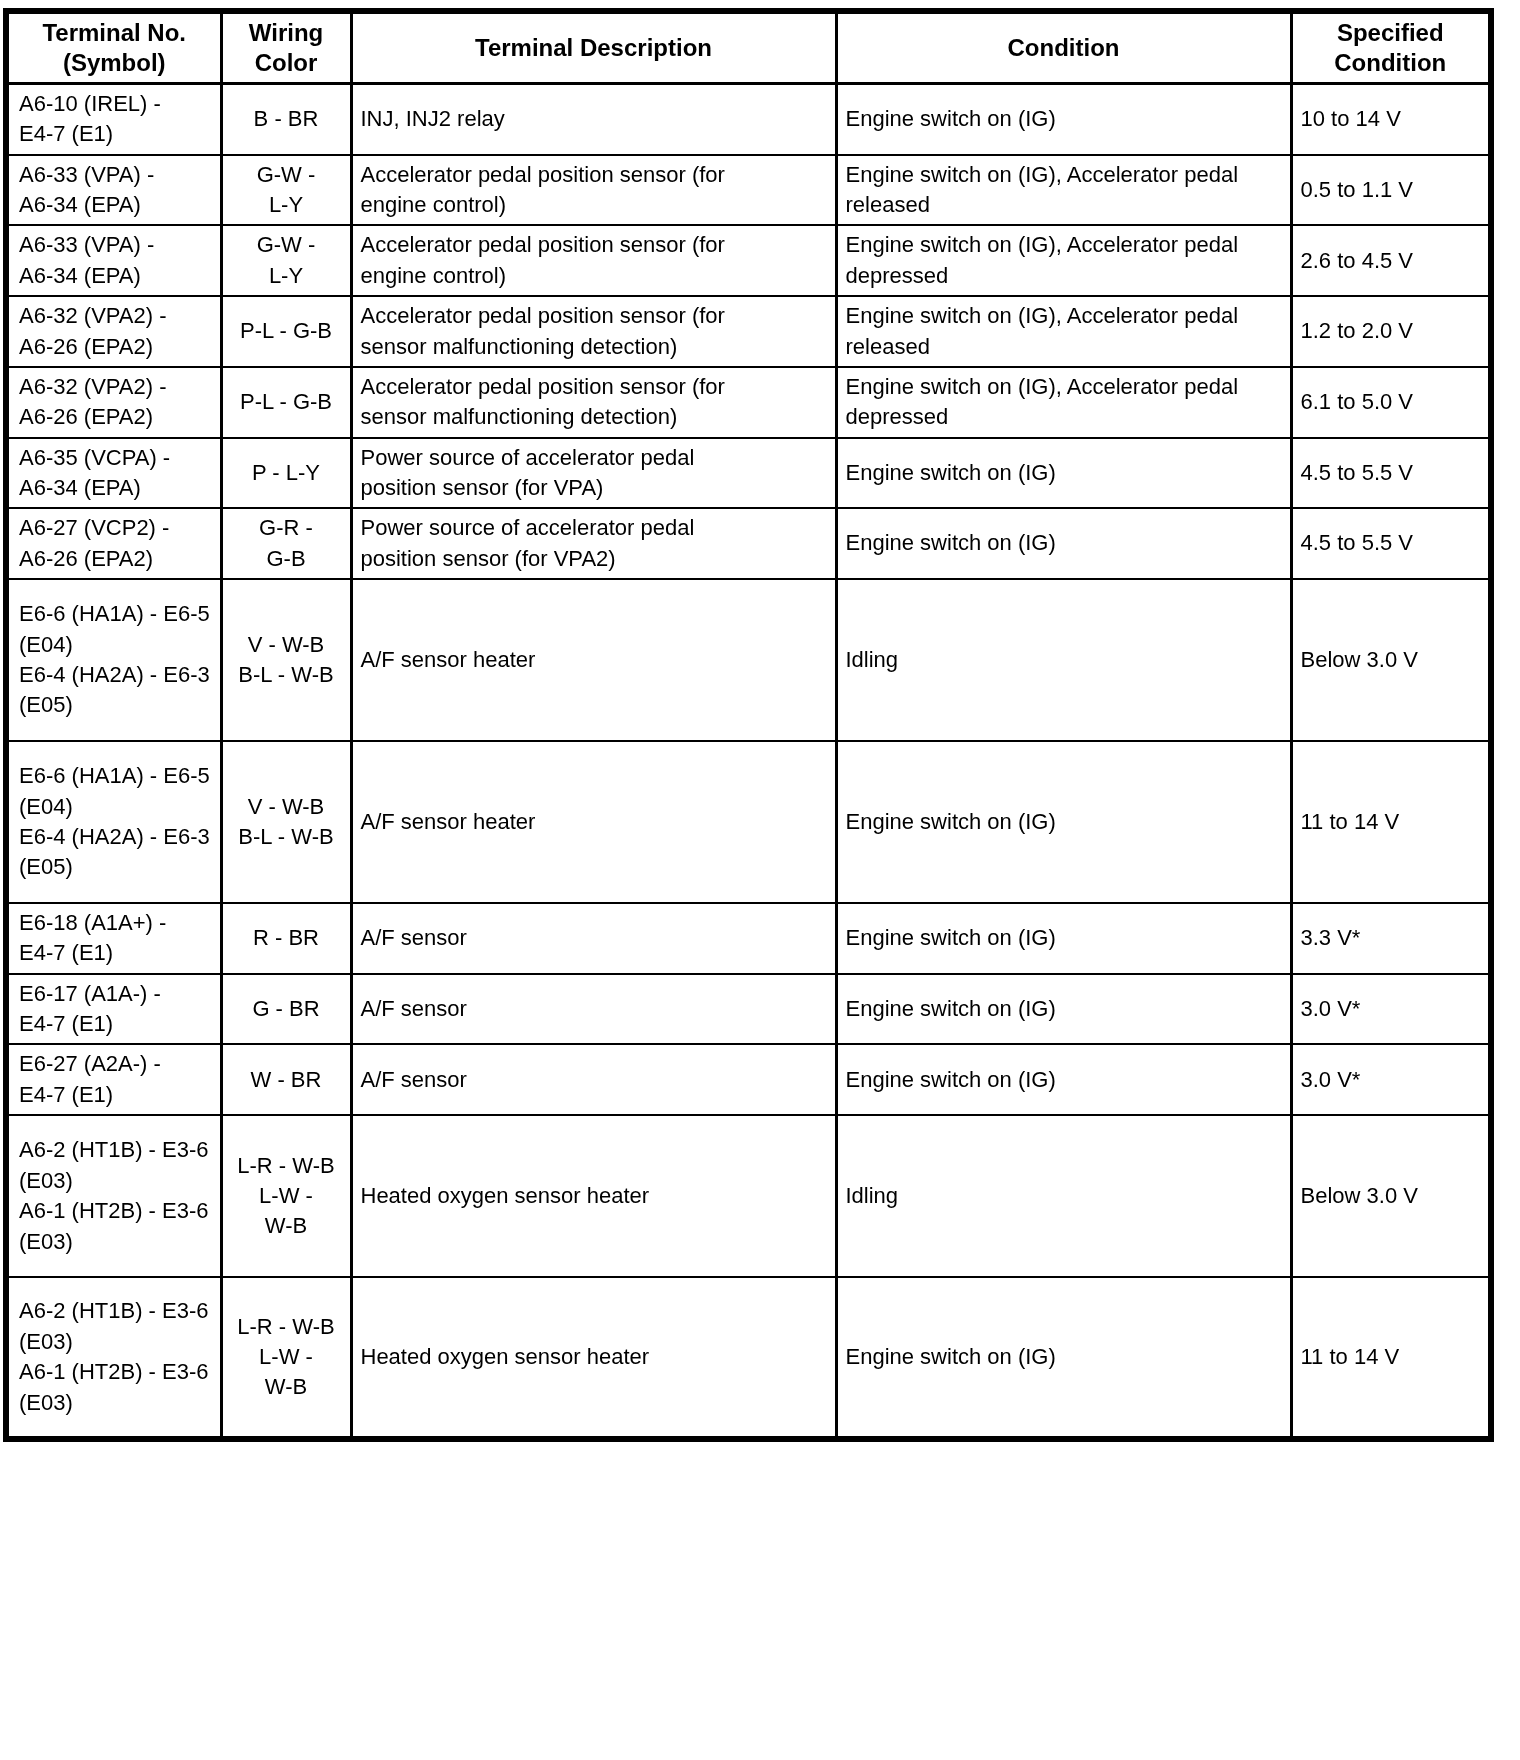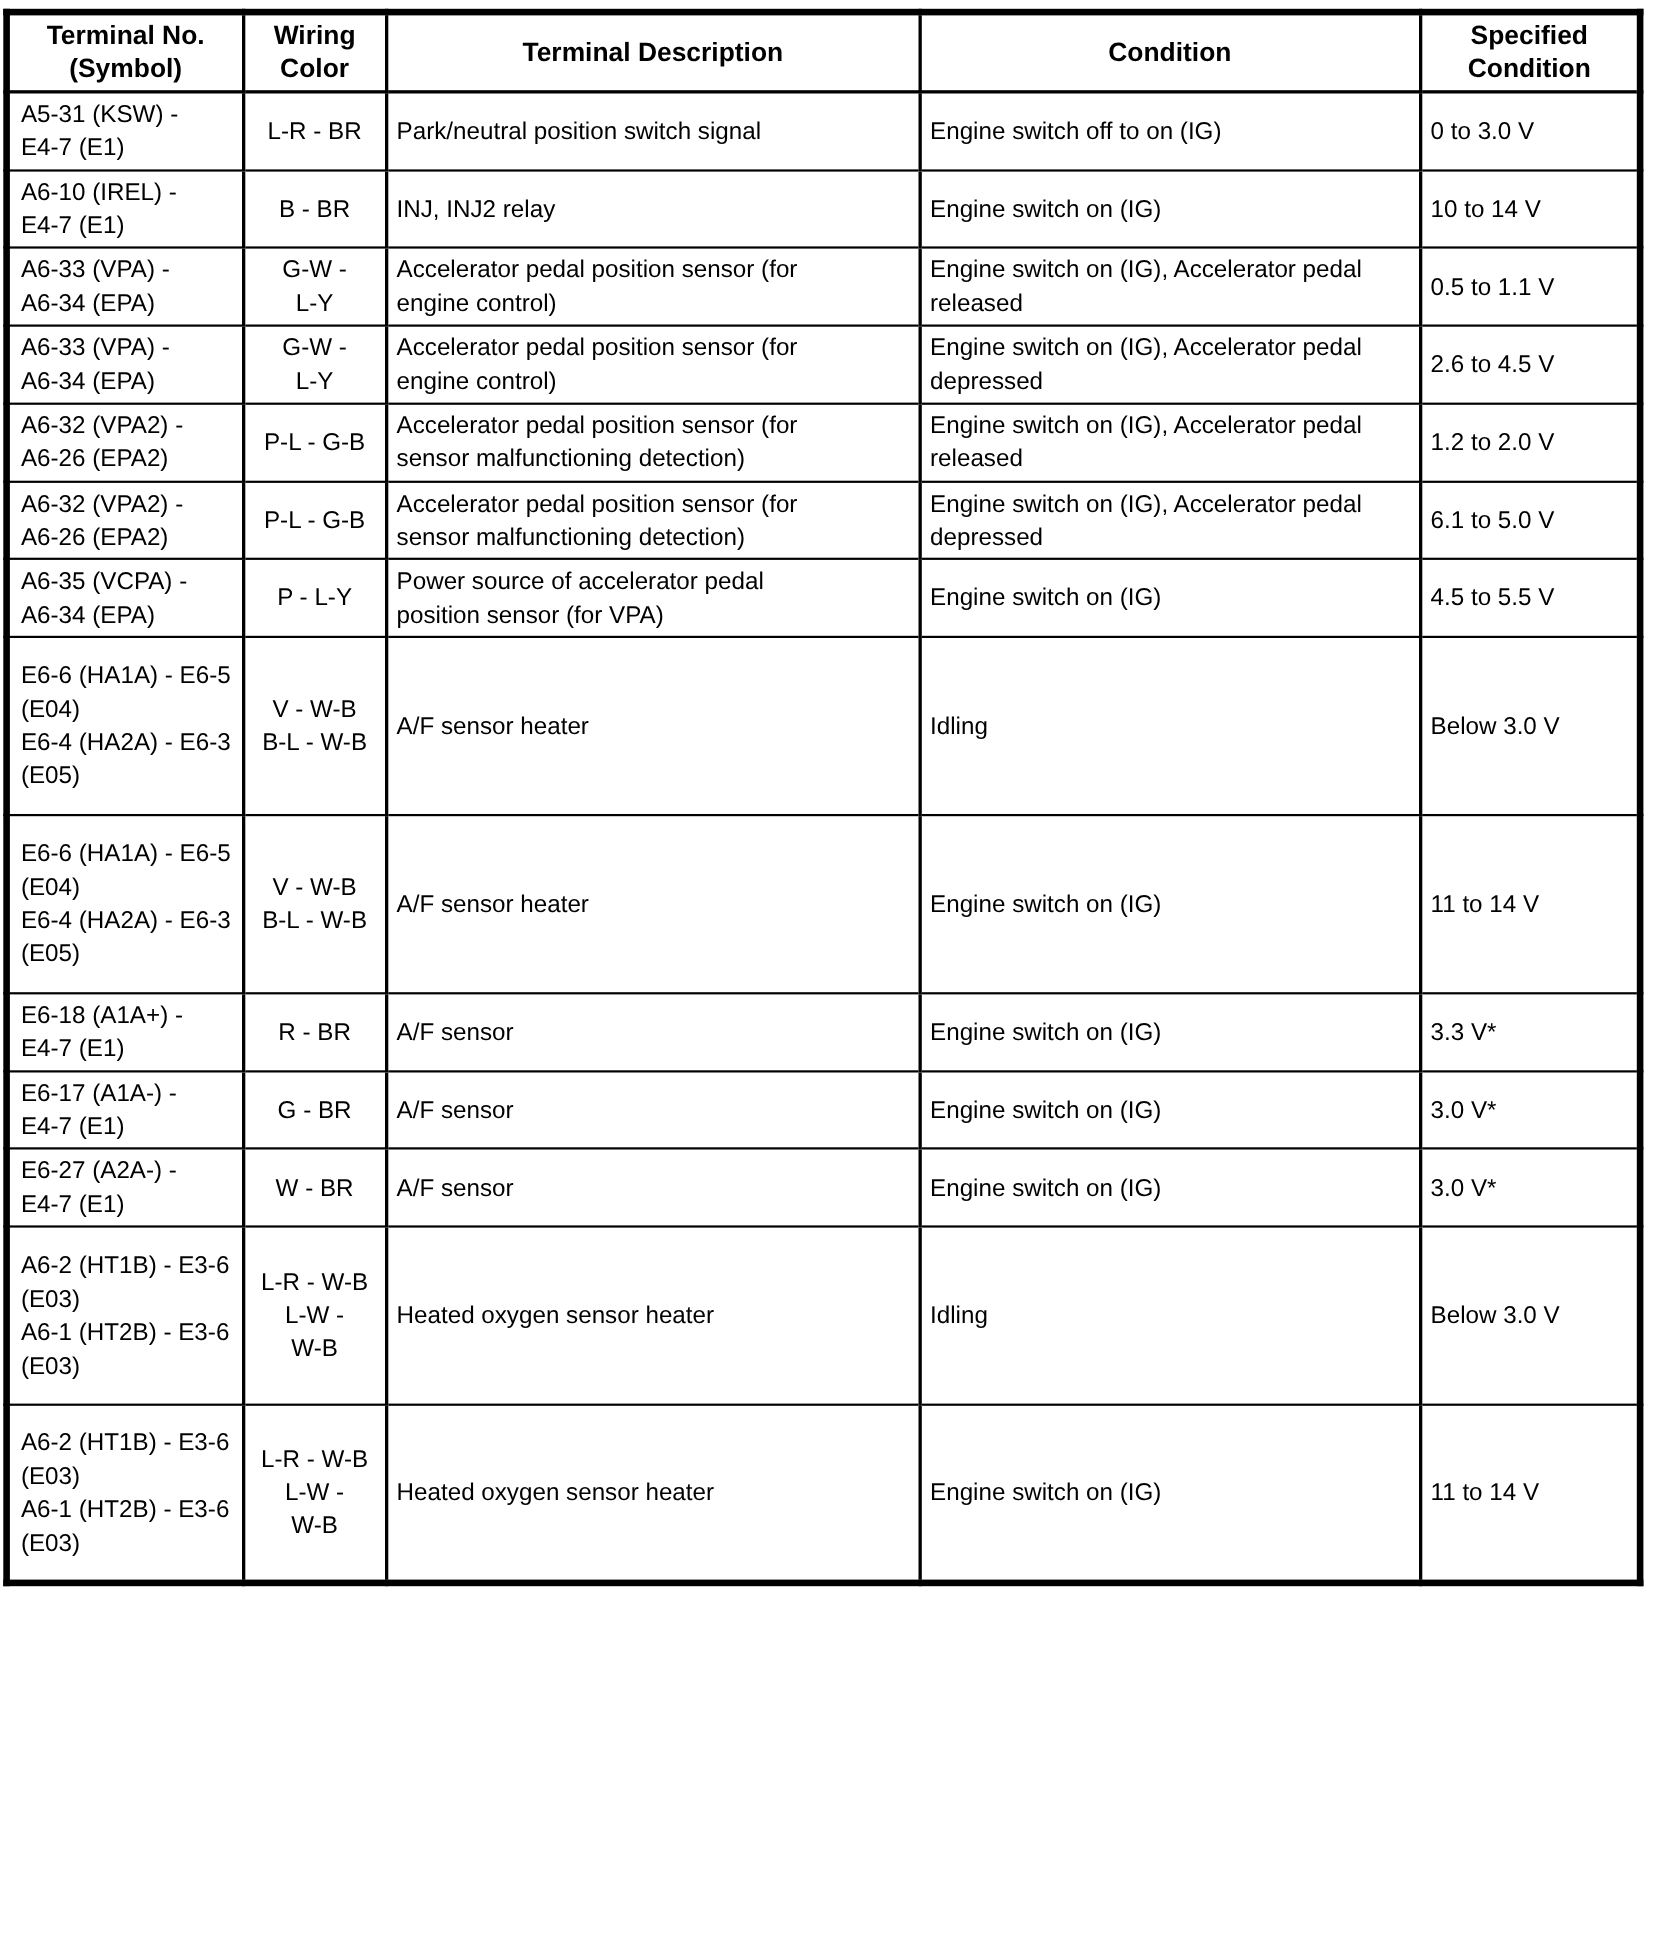--- a/index.html
+++ b/index.html
@@ -71,28 +71,20 @@
       <th>Wiring
 Color</th>
       <th>Terminal Description</th>
       <th>Condition</th>
       <th>Specified
 Condition</th>
     </tr>
   </thead>
   <tbody>
     <tr>
-      <td class="terminal">A5-31 (KSW) -
-E4-7 (E1)</td>
-      <td class="wiring">L-R - BR</td>
-      <td>Park/neutral position switch signal</td>
-      <td>Engine switch off to on (IG)</td>
-      <td>0 to 3.0 V</td>
-    </tr>
-    <tr>
       <td class="terminal">A6-10 (IREL) -
 E4-7 (E1)</td>
       <td class="wiring">B - BR</td>
       <td>INJ, INJ2 relay</td>
       <td>Engine switch on (IG)</td>
       <td>10 to 14 V</td>
     </tr>
     <tr>
       <td class="terminal">A6-33 (VPA) -
 A6-34 (EPA)</td>
@@ -134,20 +126,30 @@
       <td>Engine switch on (IG), Accelerator pedal
 depressed</td>
       <td>6.1 to 5.0 V</td>
     </tr>
     <tr>
       <td class="terminal">A6-35 (VCPA) -
 A6-34 (EPA)</td>
       <td class="wiring">P - L-Y</td>
       <td>Power source of accelerator pedal
 position sensor (for VPA)</td>
+      <td>Engine switch on (IG)</td>
+      <td>4.5 to 5.5 V</td>
+    </tr>
+    <tr>
+      <td class="terminal">A6-27 (VCP2) -
+A6-26 (EPA2)</td>
+      <td class="wiring">G-R -
+G-B</td>
+      <td>Power source of accelerator pedal
+position sensor (for VPA2)</td>
       <td>Engine switch on (IG)</td>
       <td>4.5 to 5.5 V</td>
     </tr>
     <tr class="tall">
       <td class="terminal">E6-6 (HA1A) - E6-5
 (E04)
 E6-4 (HA2A) - E6-3
 (E05)</td>
       <td class="wiring">V - W-B
 B-L - W-B</td>

